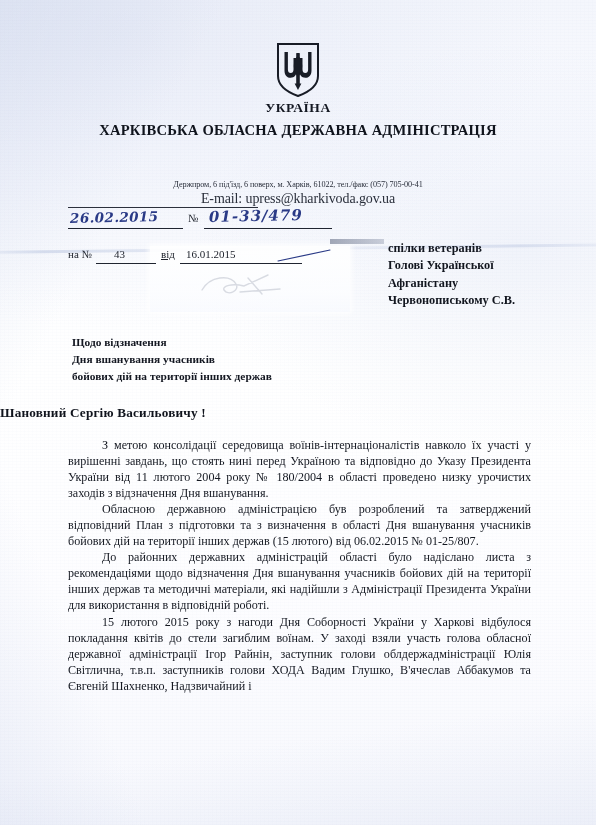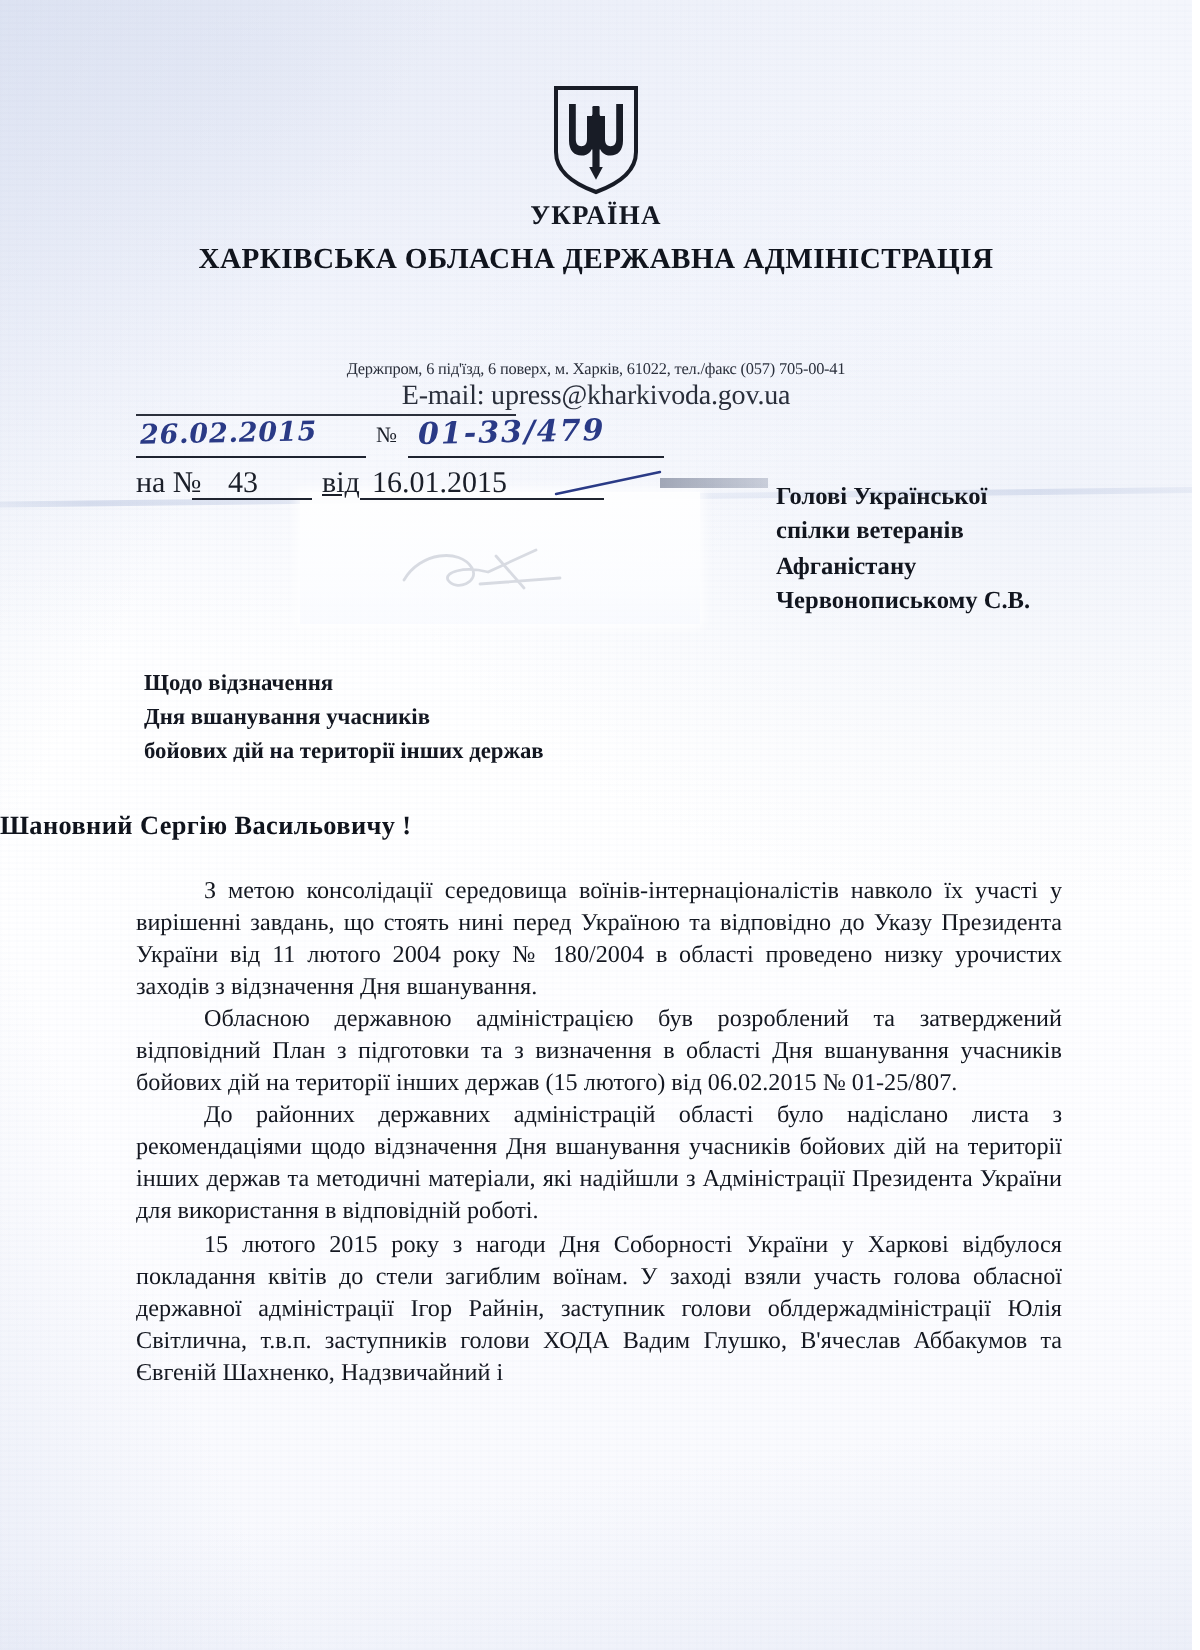--- a/index.html
+++ b/index.html
@@ -181,23 +181,23 @@
   .ref-underline-b {
     position: absolute;
     left: 136px; top: 19px;
     width: 128px; height: 1px;
     background: #1f2430;
   }
 
   .ref-row2 {
     position: relative;
     height: 18px;
-    margin-top: 3px;
-    font-family: "Liberation Serif", serif;
-    font-size: 15px;
+    margin-top: 17px;
+    font-family: "Liberation Serif", serif;
+    font-size: 11px;
     color: #1b1f29;
   }
   .ref-na { position: absolute; left: 0px; top: 1px; }
   .ref-inno { position: absolute; left: 46px; top: 1px; }
   .ref-vid { position: absolute; left: 93px; top: 1px; text-decoration: underline; }
   .ref-indate { position: absolute; left: 118px; top: 1px; }
   .ref-underline-c {
     position: absolute;
     left: 28px; top: 16px;
     width: 60px; height: 1px;
@@ -326,22 +326,22 @@
       <span class="ref-indate">16.01.2015</span>
       <span class="ref-underline-c"></span>
       <span class="ref-underline-d"></span>
       <svg class="ref-stroke" viewBox="0 0 58 14">
         <path d="M2 12 L54 1" fill="none" stroke="#2a3a86" stroke-width="1.2" stroke-linecap="round"></path>
       </svg>
     </div>
   </div>
 
   <div class="addressee">
+    <div>спілки ветеранів</div>
     <div>Голові Української</div>
-    <div>спілки ветеранів</div>
     <div>Афганістану</div>
     <div>Червонопиському С.В.</div>
   </div>
 
   <div class="subject">
     <div>Щодо відзначення</div>
     <div>Дня вшанування учасників</div>
     <div>бойових дій на території інших держав</div>
   </div>
 

